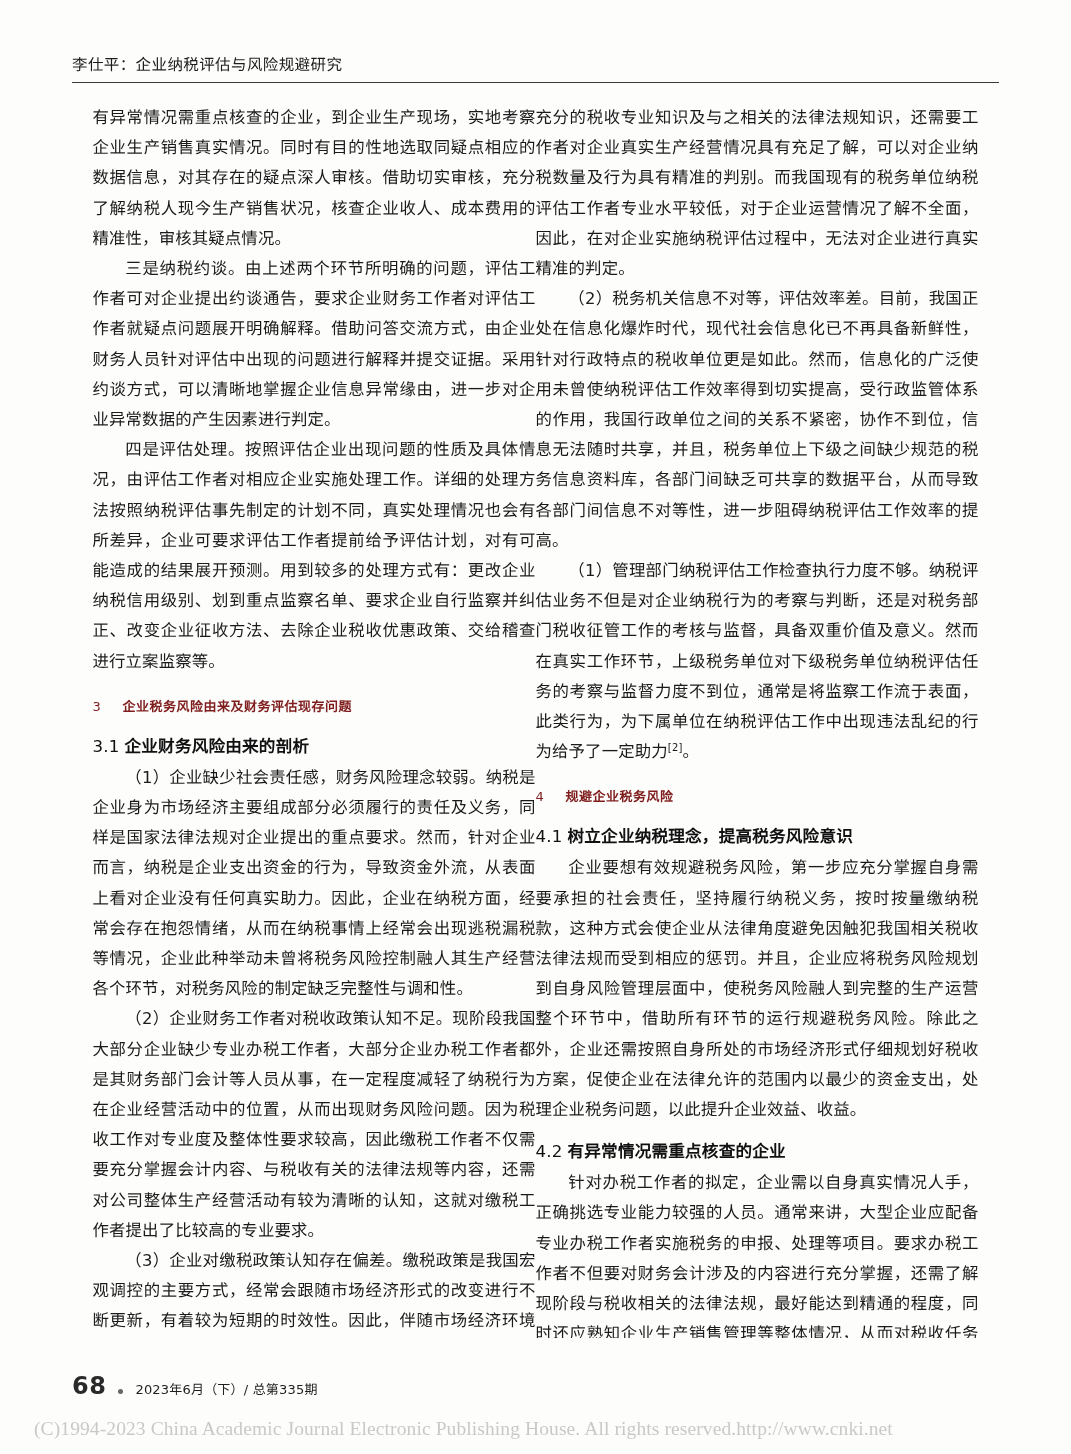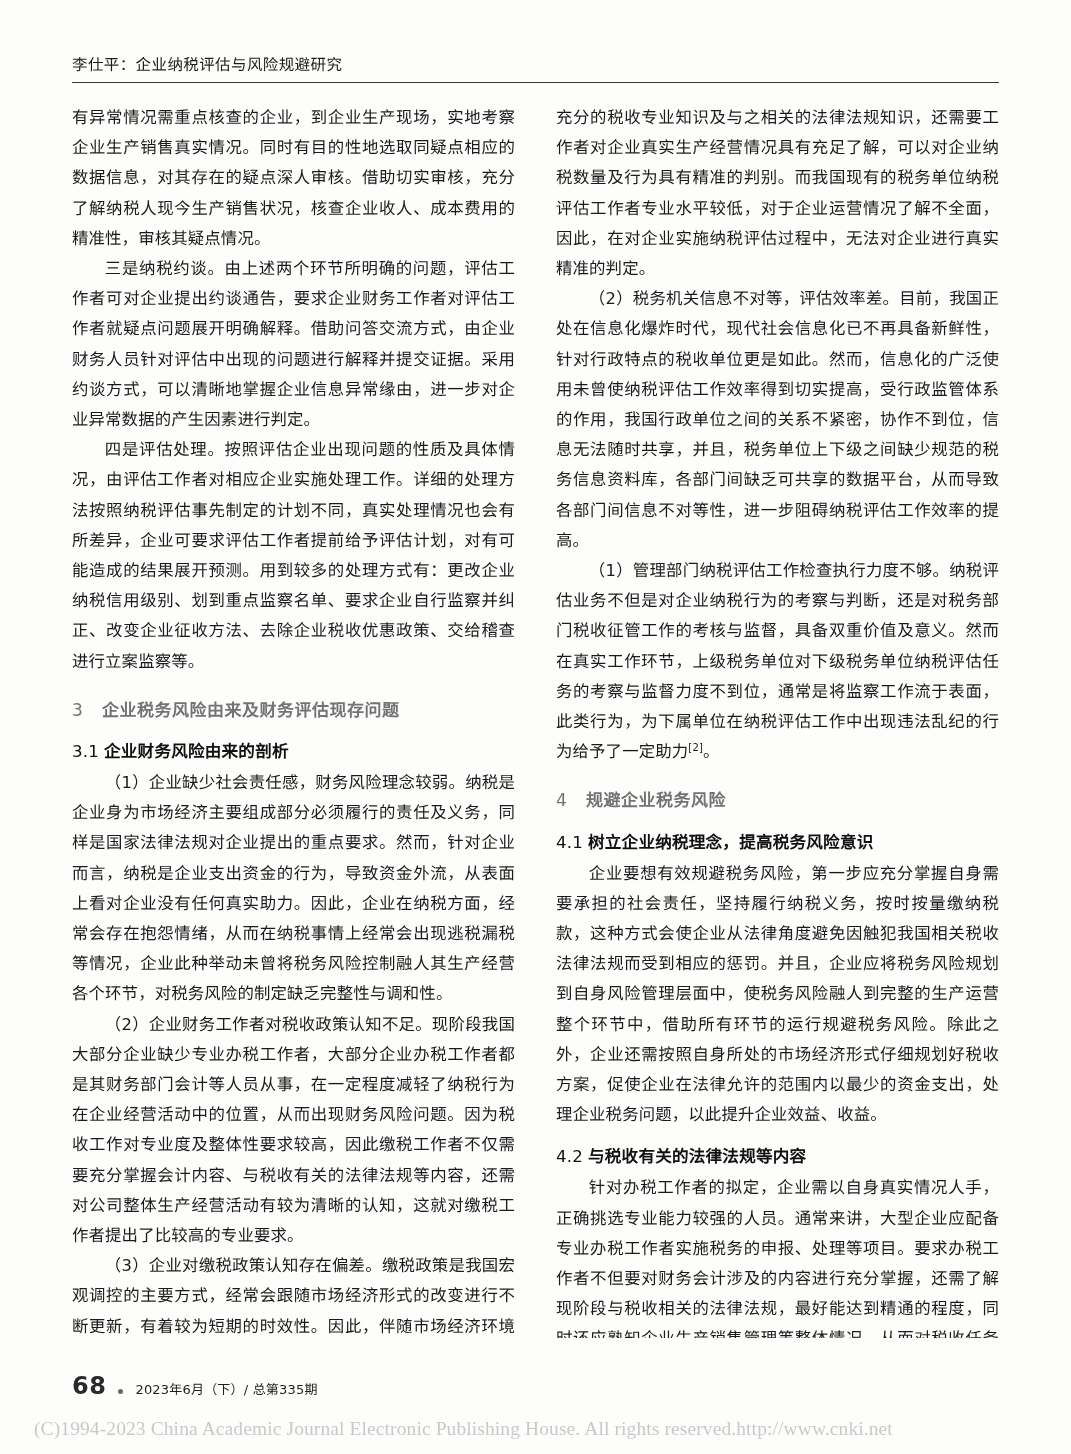--- a/index.html
+++ b/index.html
@@ -44,21 +44,21 @@
 
   
   .columns {
     position: absolute;
     left: 72px;
     top: 103px;
     width: 927px;
     height: 1235px;
     display: flex;
     flex-direction: row;
-    justify-content: space-between;
+    justify-content: center;
   }
   .col {
     width: 443px;
     overflow: hidden;
   }
 
   p.body-text {
     margin: 0;
     font-size: 16.4px;
     line-height: 30.2px;
@@ -67,24 +67,24 @@
     letter-spacing: 0.15px;
     color: #1a1a1a;
     text-indent: 2em;
   }
   p.body-text.no-indent {
     text-indent: 0;
   }
 
   h2.sec-head {
     margin: 22px 0 16px 0;
-    font-size: 17px;
+    font-size: 13px;
     font-weight: bold;
     letter-spacing: 0.5px;
-    color: #737373;
+    color: #7f1d1d;
     line-height: 1.3;
   }
   h2.sec-head .num {
     display: inline-block;
     min-width: 30px;
     font-weight: normal;
   }
   h3.sub-head {
     margin: 12px 0 1px 0;
     font-size: 16.6px;
@@ -194,21 +194,21 @@
         <span class="num">4</span><span>规避企业税务风险</span>
       </h2>
 
       <h3 class="sub-head">
         <span class="num">4.1</span><span>树立企业纳税理念，提高税务风险意识</span>
       </h3>
 
       <p class="body-text">企业要想有效规避税务风险，第一步应充分掌握自身需要承担的社会责任，坚持履行纳税义务，按时按量缴纳税款，这种方式会使企业从法律角度避免因触犯我国相关税收法律法规而受到相应的惩罚。并且，企业应将税务风险规划到自身风险管理层面中，使税务风险融人到完整的生产运营整个环节中，借助所有环节的运行规避税务风险。除此之外，企业还需按照自身所处的市场经济形式仔细规划好税收方案，促使企业在法律允许的范围内以最少的资金支出，处理企业税务问题，以此提升企业效益、收益。</p>
 
       <h3 class="sub-head">
-        <span class="num">4.2</span><span>与税收有关的法律法规等内容</span>
+        <span class="num">4.2</span><span>有异常情况需重点核查的企业</span>
       </h3>
 
       <p class="body-text">针对办税工作者的拟定，企业需以自身真实情况人手，正确挑选专业能力较强的人员。通常来讲，大型企业应配备专业办税工作者实施税务的申报、处理等项目。要求办税工作者不但要对财务会计涉及的内容进行充分掌握，还需了解现阶段与税收相关的法律法规，最好能达到精通的程度，同时还应熟知企业生产销售管理等整体情况，从而对税收任务的高效完成提供助力。然而针对中小型企业来讲，可以依靠企业真实情况挑选专业能力较为出众的工作者来担任。</p>
 
     </div>
   </div>
 
   <div class="footer">
     <span class="page-no">68</span>
     <span class="dot"></span>

